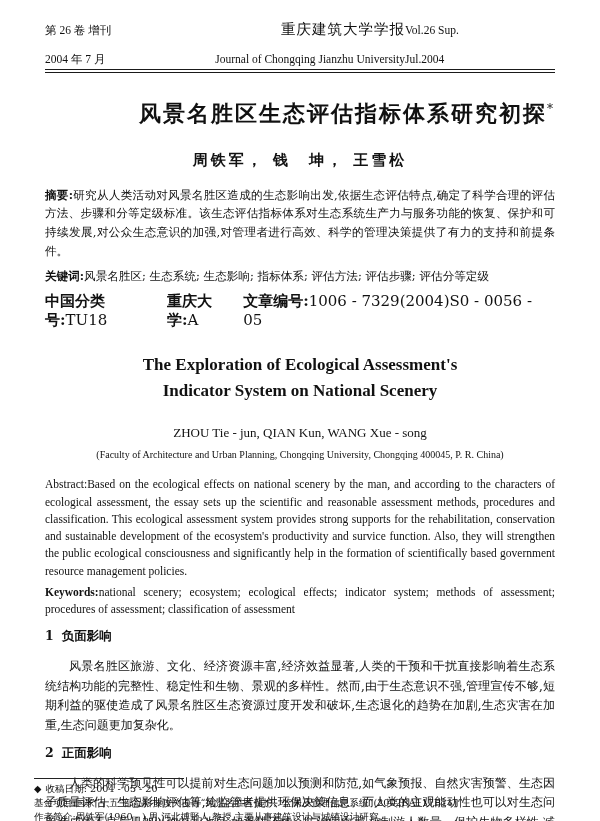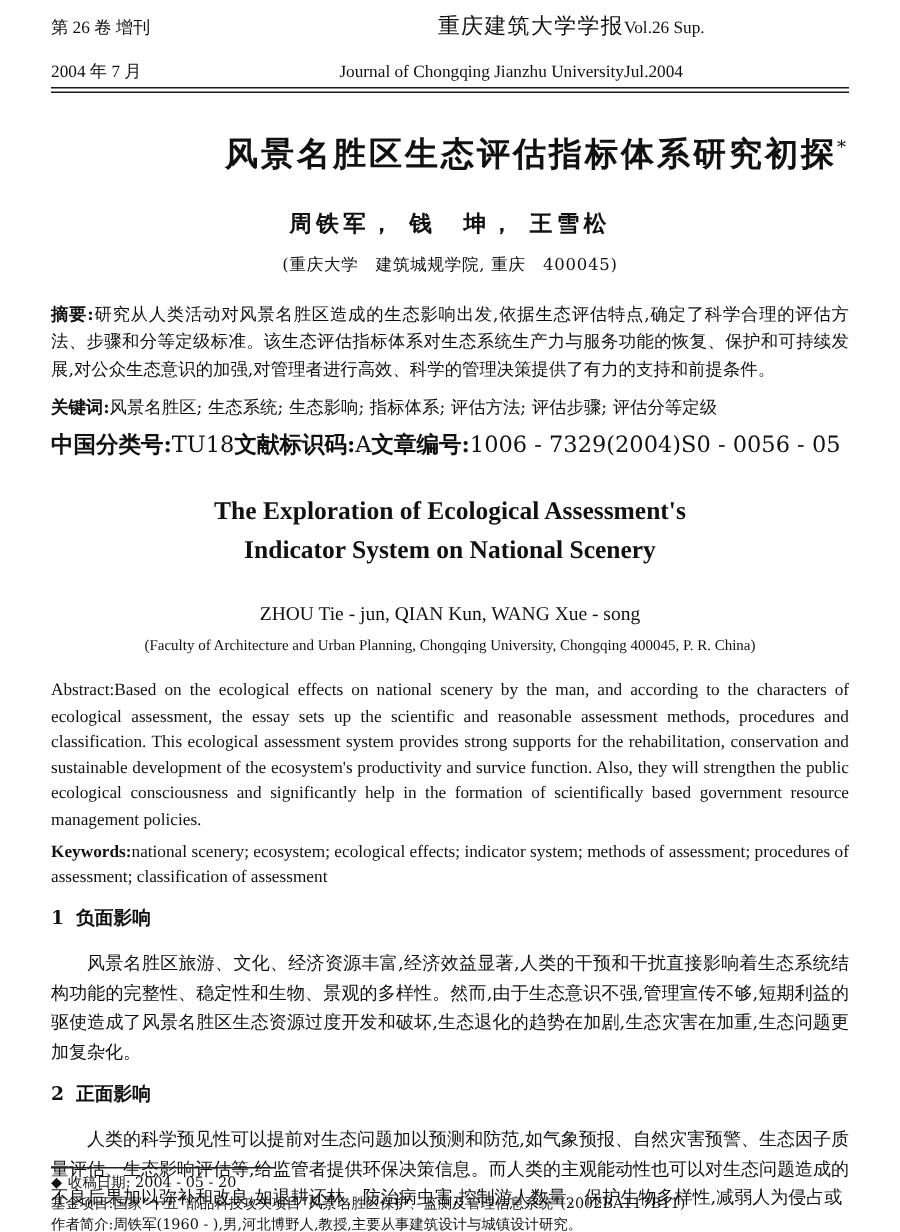--- a/index.html
+++ b/index.html
@@ -12,21 +12,21 @@
     height: 821px;
     font-family: "Liberation Serif", serif;
     color: #111;
     position: relative;
     overflow: hidden;
   }
   .page {
     width: 600px;
     height: 821px;
     position: relative;
-    padding: 0;
+    padding: 11px;
     box-sizing: border-box;
   }
   .inner {
     margin: 0 34px;
   }
 
   
   .head-row {
     display: flex;
     align-items: baseline;
@@ -193,34 +193,33 @@
       <div class="center head-en-title">Journal of Chongqing Jianzhu University</div>
       <div class="right">Jul.2004</div>
     </div>
     <div class="rule"></div>
     <div class="rule-thin"></div>
 
     <div class="cn-title">
       <span>风景名胜区生态评估指标体系研究初探</span><span class="star">*</span>
     </div>
     <div class="cn-authors">周铁军， 钱　坤， 王雪松</div>
-    <div class="cn-affil">(重庆大学　建筑城规学院, 重庆　400045)</div>
 
     <div class="cn-abstract">
       <span class="lbl">摘要:</span><span>研究从人类活动对风景名胜区造成的生态影响出发,依据生态评估特点,确定了科学合理的评估方法、步骤和分等定级标准。该生态评估指标体系对生态系统生产力与服务功能的恢复、保护和可持续发展,对公众生态意识的加强,对管理者进行高效、科学的管理决策提供了有力的支持和前提条件。</span>
     </div>
     <div class="cn-keywords">
       <span class="lbl">关键词:</span><span>风景名胜区; 生态系统; 生态影响; 指标体系; 评估方法; 评估步骤; 评估分等定级</span>
     </div>
     <div class="cn-meta">
       <div>
         <span class="lbl">中国分类号:</span><span>TU18</span>
       </div>
       <div>
-        <span class="lbl">文献标识码:</span><span>A</span>
+        <span class="lbl">重庆大学:</span><span>A</span>
       </div>
       <div>
         <span class="lbl">文章编号:</span><span>1006 - 7329(2004)S0 - 0056 - 05</span>
       </div>
     </div>
 
     <div class="en-title">
       <div>The Exploration of Ecological Assessment's</div>
       <div>Indicator System on National Scenery</div>
     </div>

